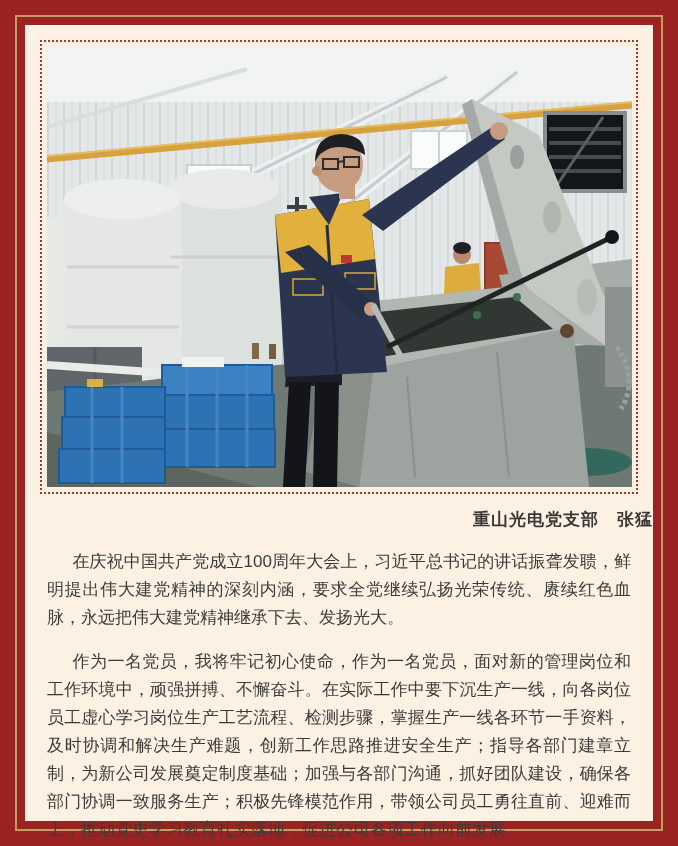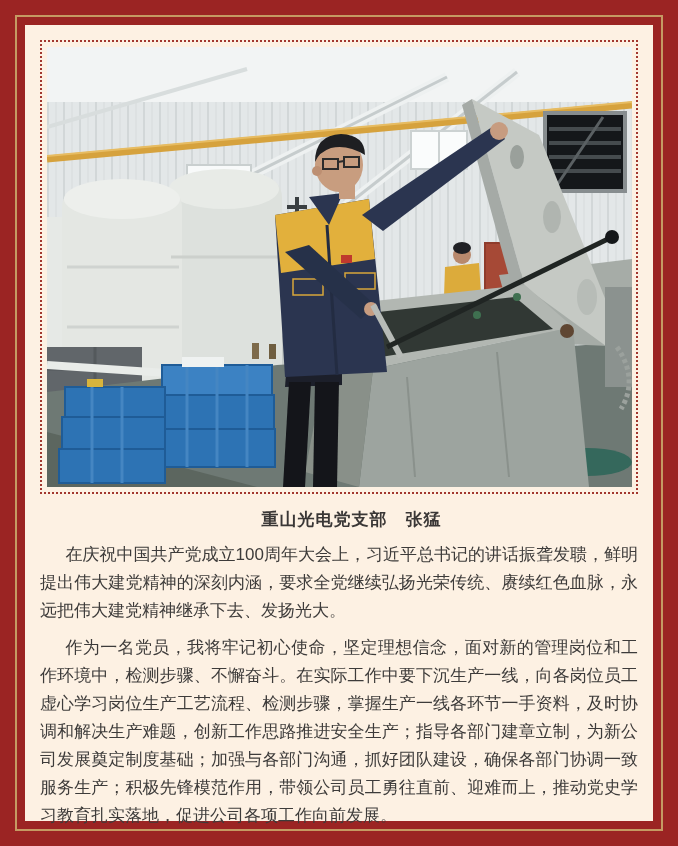--- a/index.html
+++ b/index.html
@@ -23,31 +23,31 @@
   .panel{
     position:absolute;left:25px;top:25px;width:628px;height:796px;
     background:var(--panel-cream);box-sizing:border-box;
   }
   .photo-frame{
     margin:15px 15px 0 15px;height:454px;box-sizing:border-box;
     border:2px dotted var(--dotted-red);padding:5px;background:var(--panel-cream);
   }
   .photo-frame svg{display:block;width:585px;height:440px;}
   .byline{
-    margin:14px 0 0 0;text-align:center;
+    margin:14px 0 0 0;text-align:right;
     font-size:17px;font-weight:bold;line-height:24px;color:#3a3736;
     letter-spacing:1px;
     padding-left:25px;
   }
   .article-body{
     margin:8px 6px 0 6px;
     font-size:17px;line-height:28px;color:var(--text-color);
     text-align:justify;
   }
-  .article-body p{margin:9px;text-indent:1.5em;}
+  .article-body p{margin:16px;text-indent:1.5em;}
   .article-body .bold{font-weight:normal;}
 </style>
 </head>
 <body>
 
 <div class="page">
   <div class="gold-frame"></div>
   <div class="panel">
 
     <figure class="photo-frame">
@@ -201,17 +201,17 @@
           <rect x="558" y="240" width="27" height="100" fill="#8b928f"></rect>
           <path d="M570,300 q22,32 4,62" stroke="#9ba19d" stroke-width="5" fill="none" stroke-dasharray="4 3"></path>
         </g>
       </svg>
     </figure>
 
     <h3 class="byline">重山光电党支部　张猛</h3>
 
     <div class="article-body">
         <p><span>在庆祝中国共产党成立100周年大会上，习近平总书记的讲话振聋发聩，鲜明提出伟大建党精神的深刻内涵，要求全党继续弘扬光荣传统、赓续红色血脉，永远把伟大建党精神继承下去、发扬光大。</span></p>
-        <p><span>作为一名党员，我将牢记初心使命，坚定理想信念，面对新的管理岗位和工作环境中，检测步骤、不懈</span><span class="bold">奋斗</span><span>。在实际工作中要下沉生产一线，向各岗位员工虚心学习岗位生产工艺流程、检测步骤，掌握生产一线各环节一手资料，及时协调和解决生产难题，创新工作思路推进安全生产；指导各部门建章立制，为新公司发展奠定制度基础；加强与各部门沟通，抓好团队建设，确保各部门协调一致服务生产；积极先锋模范作用，带领公司员工勇往直前、迎难而上，推动党史学习教育扎实落地，促进公司各项工作向前发展。</span></p>
+        <p><span>作为一名党员，我将牢记初心使命，作为一名党员，面对新的管理岗位和工作环境中，顽强拼搏、不懈</span><span class="bold">奋斗</span><span>。在实际工作中要下沉生产一线，向各岗位员工虚心学习岗位生产工艺流程、检测步骤，掌握生产一线各环节一手资料，及时协调和解决生产难题，创新工作思路推进安全生产；指导各部门建章立制，为新公司发展奠定制度基础；加强与各部门沟通，抓好团队建设，确保各部门协调一致服务生产；积极先锋模范作用，带领公司员工勇往直前、迎难而上，推动党史学习教育扎实落地，促进公司各项工作向前发展。</span></p>
       </div>
 
   </div>
 </div>
 
 </body></html>

